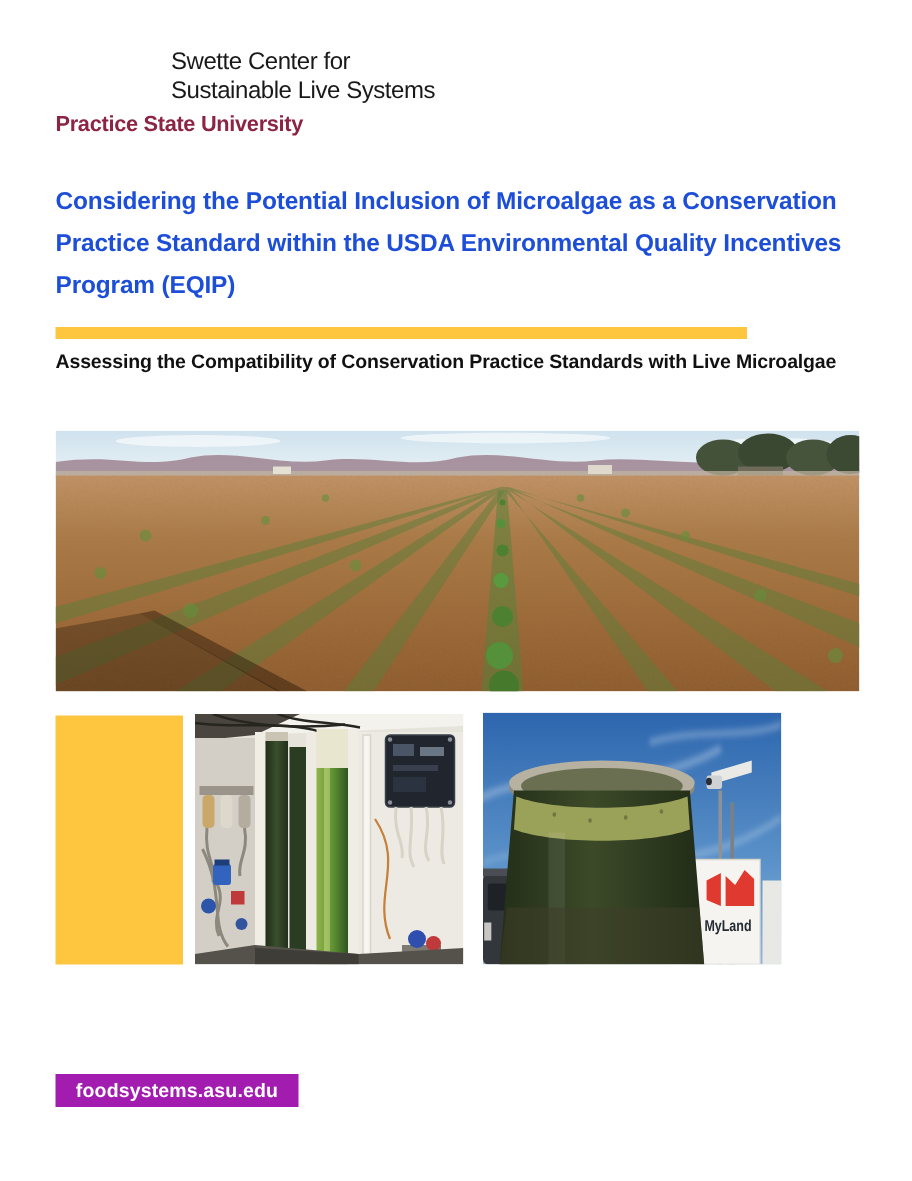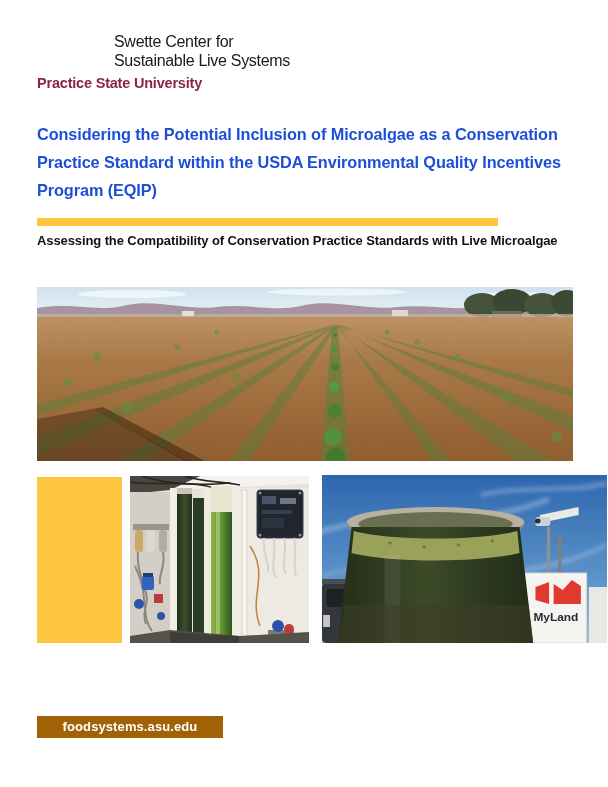--- a/index.html
+++ b/index.html
@@ -26,24 +26,24 @@
   .subtitle{
     position:absolute;left:37px;top:233px;margin:0;font-size:13px;font-weight:bold;
     color:#111;white-space:nowrap;letter-spacing:-0.1px;
   }
   
   .photo{position:absolute;overflow:hidden;}
   .photo svg{display:block;width:100%;height:100%;}
   .photo-field{left:37px;top:287px;width:536px;height:174px;}
   .gold-square{position:absolute;left:37px;top:477px;width:85px;height:166px;background:#FEC63F;}
   .photo-bioreactor{left:130px;top:476px;width:179px;height:167px;}
-  .photo-tank{left:322px;top:475px;width:285px;height:168px;}
+  .photo-tank{left:322px;top:475px;width:199px;height:168px;}
   
   .footer-bar{
-    position:absolute;left:37px;top:716px;width:186px;height:22px;background:#a16207;
+    position:absolute;left:37px;top:716px;width:162px;height:22px;background:#a21caf;
     color:#ffffff;font-size:13px;font-weight:bold;text-align:center;line-height:22px;
     letter-spacing:0.1px;
   }
 </style>
 </head>
 <body>
 
 <div class="page">
 
   <div class="org">

